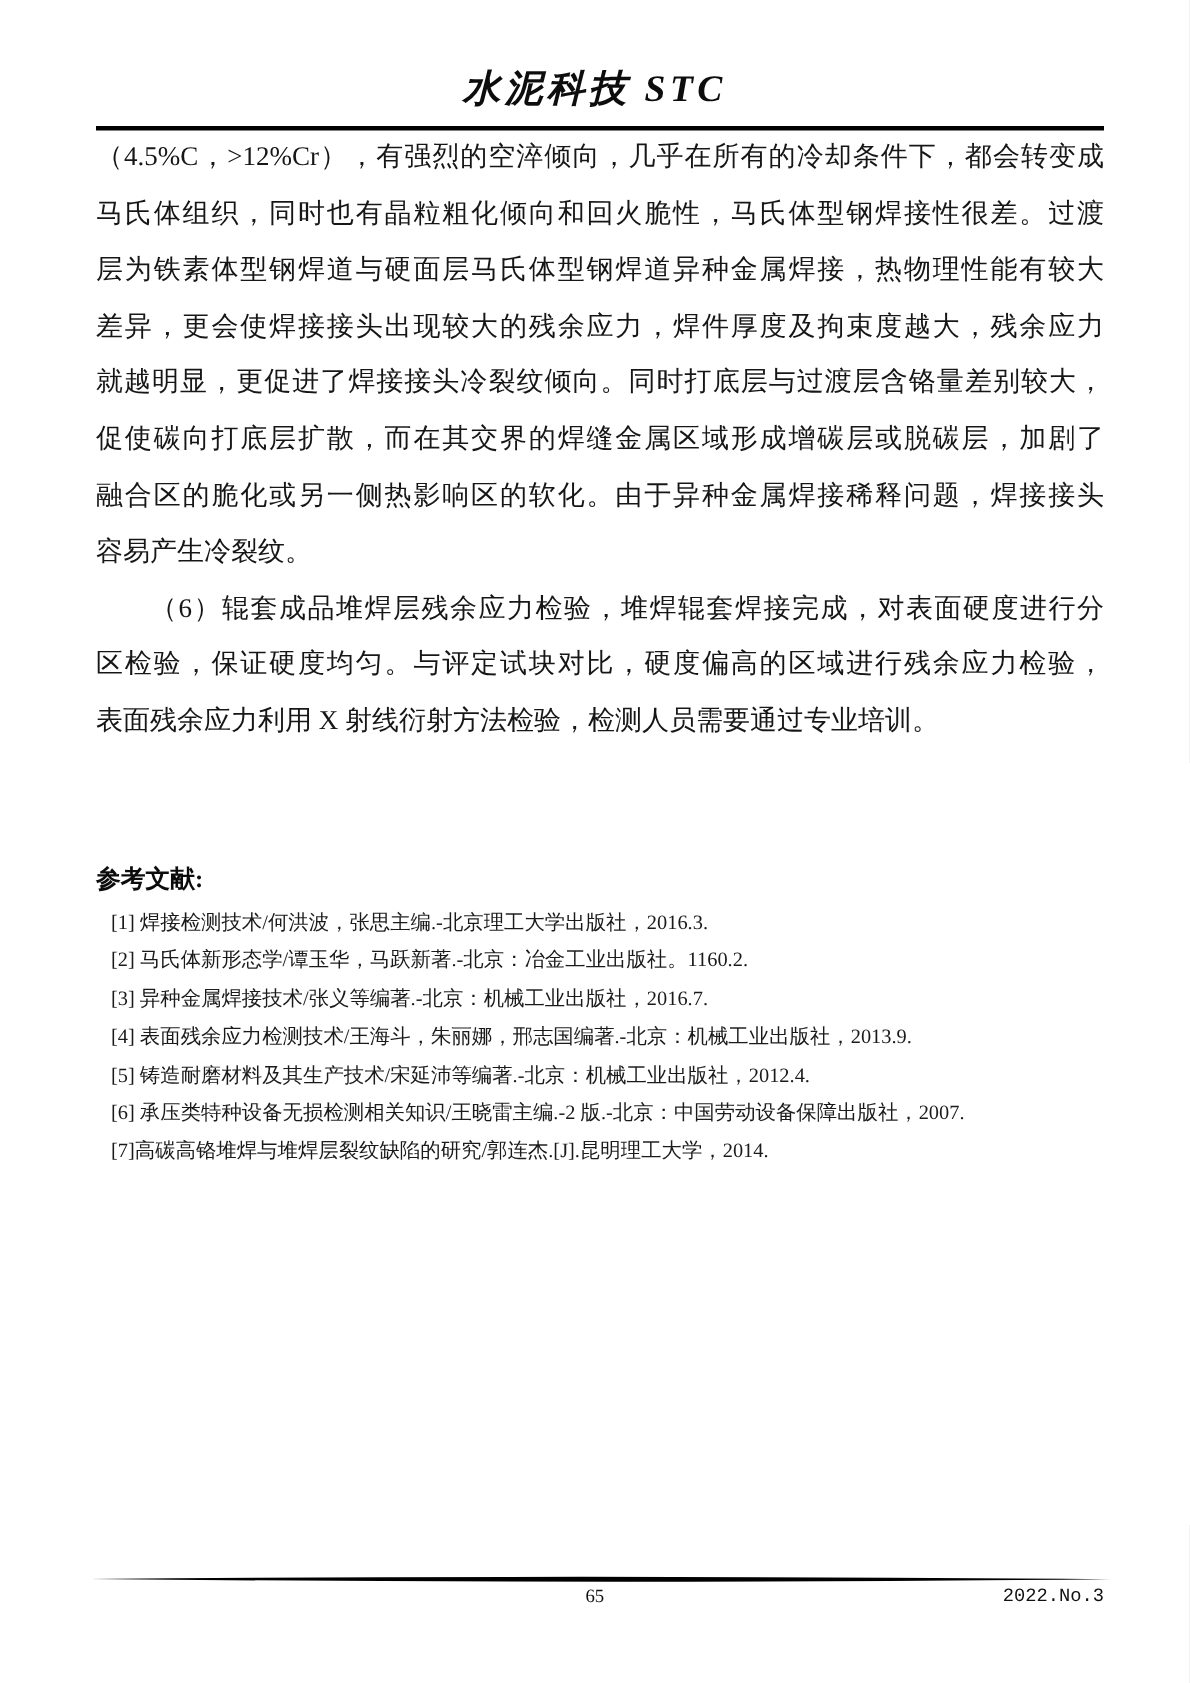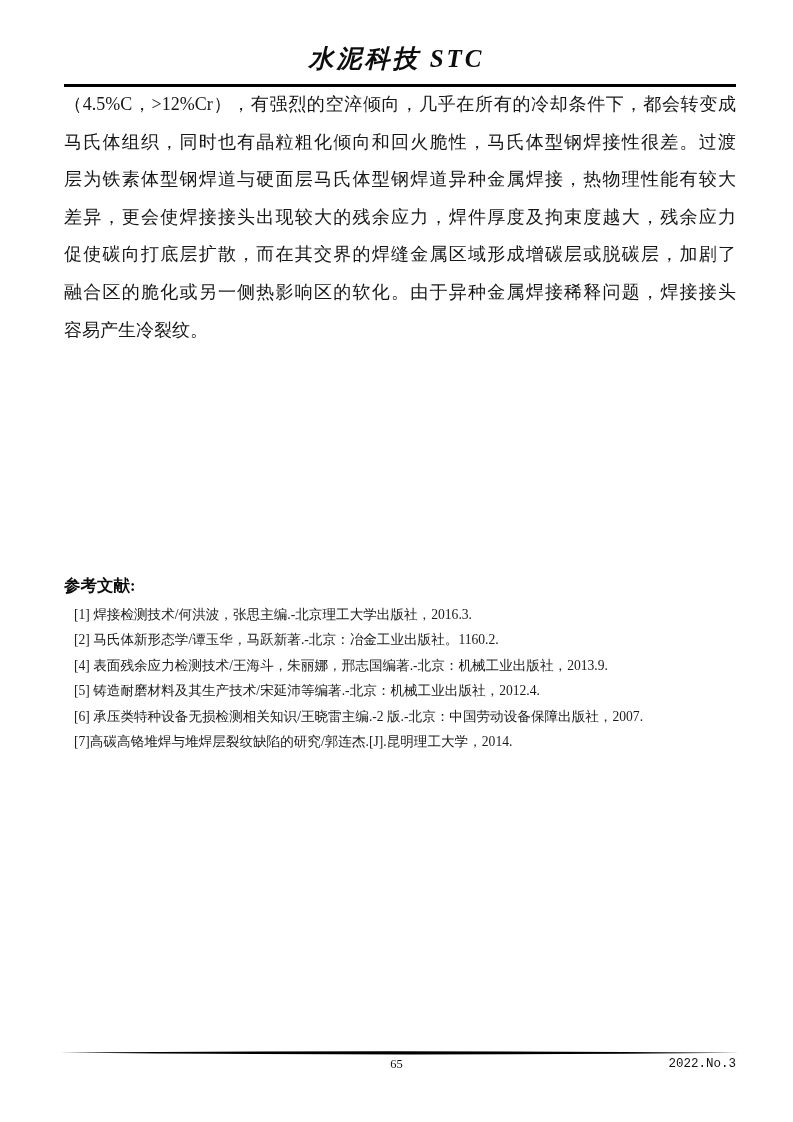--- a/index.html
+++ b/index.html
@@ -113,30 +113,37 @@
 
   <div class="header-title">水泥科技 STC</div>
   <div class="header-rule"></div>
 
   <div class="body-text">
     <div>
       <div class="bodyline">（4.5%C，&gt;12%Cr），有强烈的空淬倾向，几乎在所有的冷却条件下，都会转变成</div>
       <div class="bodyline">马氏体组织，同时也有晶粒粗化倾向和回火脆性，马氏体型钢焊接性很差。过渡</div>
       <div class="bodyline">层为铁素体型钢焊道与硬面层马氏体型钢焊道异种金属焊接，热物理性能有较大</div>
       <div class="bodyline">差异，更会使焊接接头出现较大的残余应力，焊件厚度及拘束度越大，残余应力</div>
+      <div class="bodyline">就越明显，更促进了焊接接头冷裂纹倾向。同时打底层与过渡层含铬量差别较大，</div>
       <div class="bodyline">促使碳向打底层扩散，而在其交界的焊缝金属区域形成增碳层或脱碳层，加剧了</div>
       <div class="bodyline">融合区的脆化或另一侧热影响区的软化。由于异种金属焊接稀释问题，焊接接头</div>
       <div class="bodyline lastline">容易产生冷裂纹。</div>
+    </div>
+    <div>
+      <div class="bodyline indent">（6）辊套成品堆焊层残余应力检验，堆焊辊套焊接完成，对表面硬度进行分</div>
+      <div class="bodyline">区检验，保证硬度均匀。与评定试块对比，硬度偏高的区域进行残余应力检验，</div>
+      <div class="bodyline lastline">表面残余应力利用 X 射线衍射方法检验，检测人员需要通过专业培训。</div>
     </div>
   </div>
 
   <div class="references">
     <div class="ref-heading">参考文献:</div>
     <div class="ref-item">[1] 焊接检测技术/何洪波，张思主编.-北京理工大学出版社，2016.3.</div>
     <div class="ref-item">[2] 马氏体新形态学/谭玉华，马跃新著.-北京：冶金工业出版社。1160.2.</div>
+    <div class="ref-item">[3] 异种金属焊接技术/张义等编著.-北京：机械工业出版社，2016.7.</div>
     <div class="ref-item">[4] 表面残余应力检测技术/王海斗，朱丽娜，邢志国编著.-北京：机械工业出版社，2013.9.</div>
     <div class="ref-item">[5] 铸造耐磨材料及其生产技术/宋延沛等编著.-北京：机械工业出版社，2012.4.</div>
     <div class="ref-item">[6] 承压类特种设备无损检测相关知识/王晓雷主编.-2 版.-北京：中国劳动设备保障出版社，2007.</div>
     <div class="ref-item">[7]高碳高铬堆焊与堆焊层裂纹缺陷的研究/郭连杰.[J].昆明理工大学，2014.</div>
   </div>
 
   <svg class="footer-rule" viewBox="0 0 680 8" preserveAspectRatio="none">
     <path d="M 0 3.6 Q 340 0.8 680 3.8 Q 340 7.2 0 3.6 Z" fill="#000000"></path>
   </svg>
   <div class="footer-pagenum">65</div>

